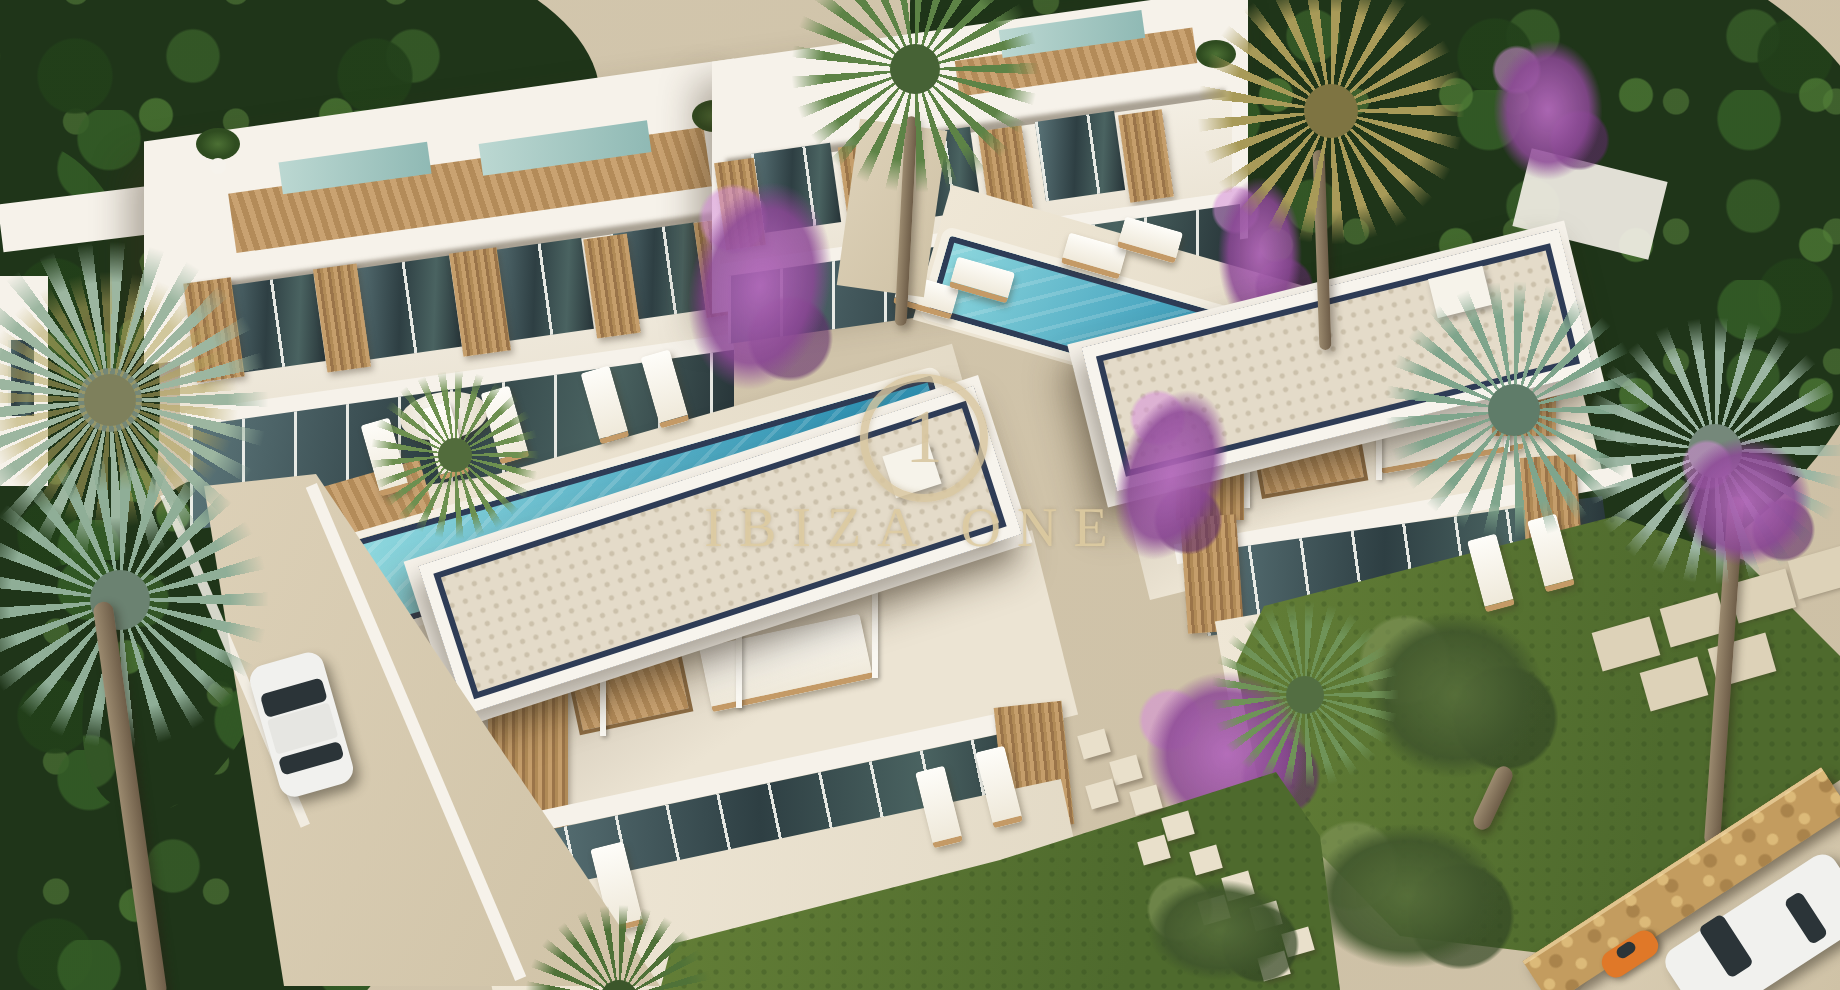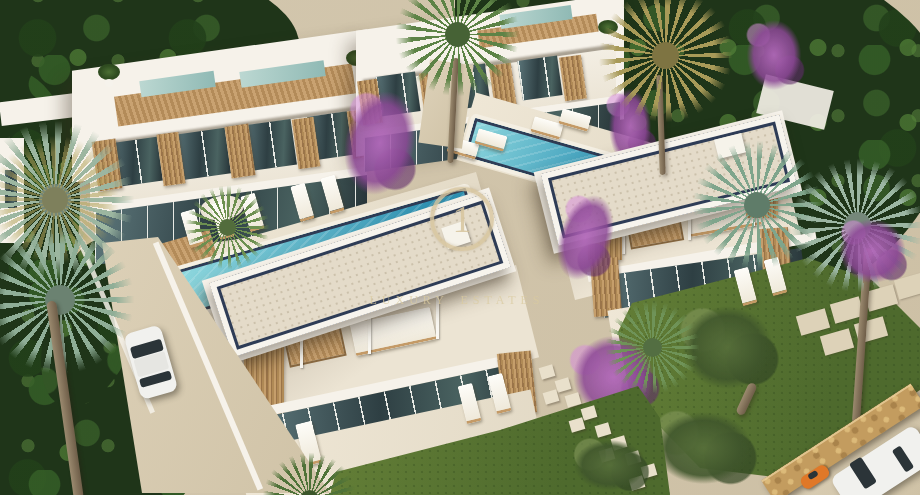--- a/index.html
+++ b/index.html
@@ -266,15 +266,15 @@
   <div class="a palm" style="left:790px;top:158px;width:135px;height:135px;--pc:#9cb6a3;"></div>
   <div class="a boug" style="left:735px;top:5px;width:78px;height:100px;"></div>
   <div class="a boug" style="left:825px;top:205px;width:95px;height:92px;"></div>
 
   <div class="a palm" style="left:262px;top:452px;width:95px;height:95px;--pc:#4f7238;"></div>
   <div class="a olive" style="left:560px;top:430px;width:100px;height:70px;"></div>
 
   <div class="a wm wm-ring" style="left:430px;top:187px;width:56px;height:56px;">
     <span class="wm-one">1</span>
   </div>
-  <div class="a wm wm-tag" style="left:307px;top:293px;width:300px;">LUXURY ESTATES</div>
+  <div class="a wm wm-title" style="left:257px;top:249px;width:400px;">IBIZA ONE</div>
 
 </div>
 
 </body></html>

